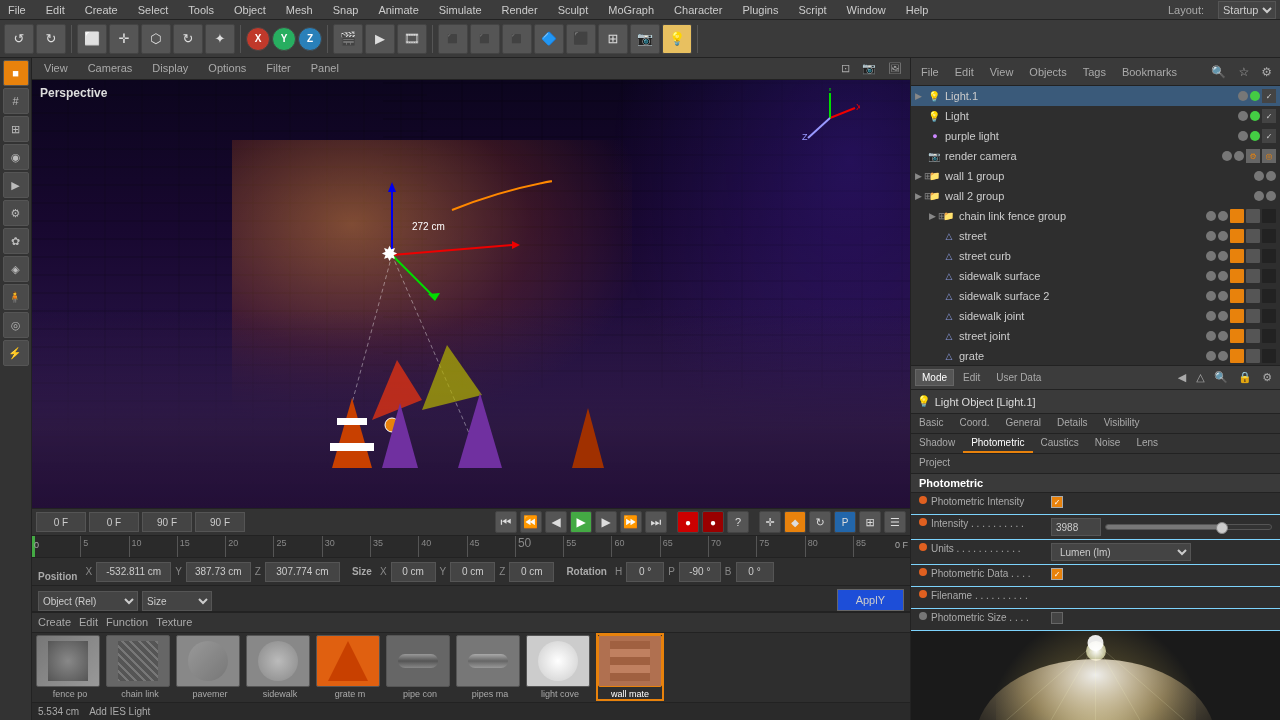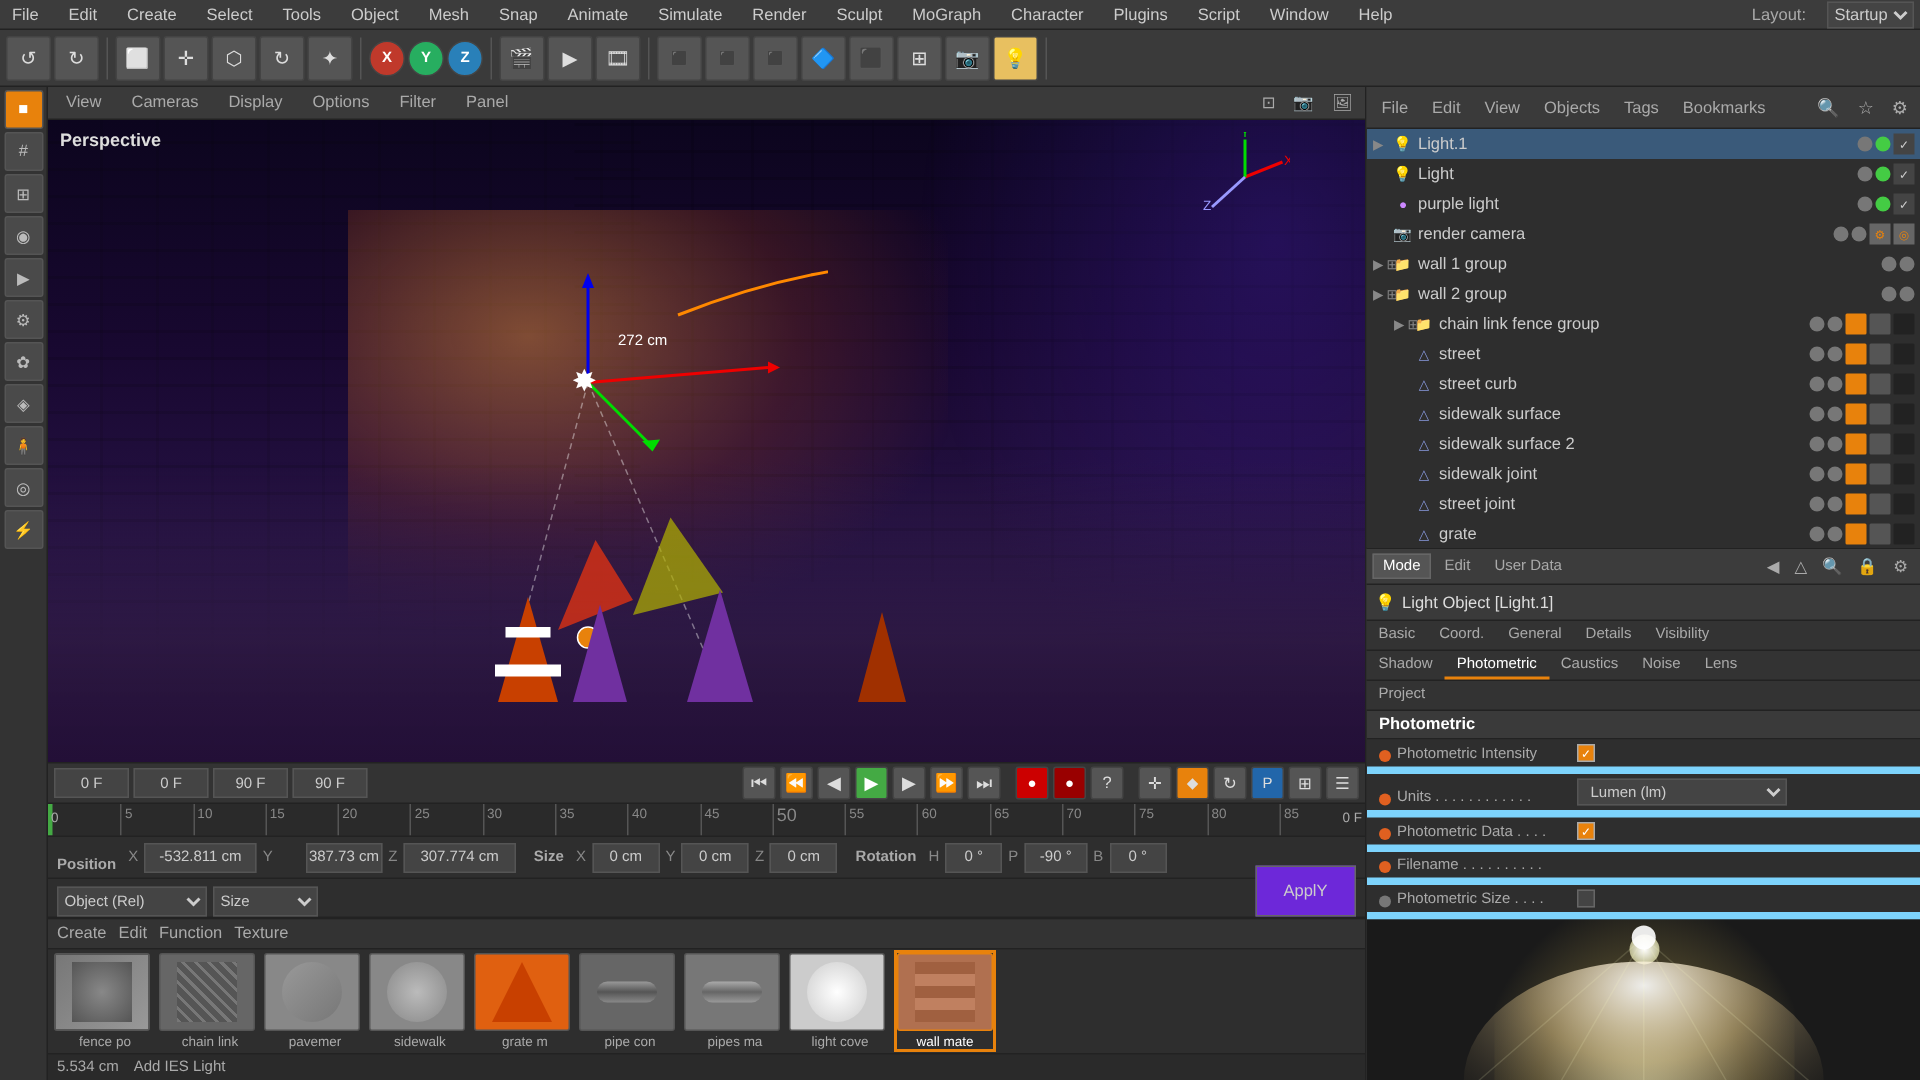--- a/index.html
+++ b/index.html
@@ -61,21 +61,21 @@
     
     #props-panel { flex: 1; background: #2e2e2e; overflow-y: auto; }
     #props-header { display: flex; align-items: center; height: 24px; background: #3a3a3a; border-bottom: 1px solid #222; padding: 0 6px; font-size: 11px; color: #ddd; }
     #mode-bar { display: flex; align-items: center; height: 24px; background: #3c3c3c; border-bottom: 1px solid #222; padding: 0 4px; gap: 2px; }
     .mode-btn { font-size: 10px; color: #aaa; padding: 2px 6px; cursor: pointer; border: 1px solid transparent; }
     .mode-btn.active { background: #555; border-color: #666; color: #fff; }
     .prop-tabs { display: flex; background: #333; border-bottom: 1px solid #222; }
     .prop-tab { font-size: 10px; color: #aaa; padding: 3px 8px; cursor: pointer; border-bottom: 2px solid transparent; }
     .prop-tab.active { color: #fff; border-bottom-color: #e8820c; }
     .prop-section-header { background: #3a3a3a; padding: 3px 8px; font-size: 11px; color: #fff; font-weight: bold; border-bottom: 1px solid #222; }
-    .prop-row { display: flex; align-items: flex-end; padding: 3px 8px; border-bottom: 5px solid #7dd3fc; min-height: 22px; }
+    .prop-row { display: flex; align-items: flex-start; padding: 3px 8px; border-bottom: 1px solid #7dd3fc; min-height: 22px; }
     .prop-label { color: #aaa; font-size: 10px; flex: 0 0 120px; }
     .prop-value { flex: 1; display: flex; align-items: center; gap: 3px; }
     .prop-input { background: #444; border: 1px solid #555; color: #ccc; font-size: 10px; height: 18px; padding: 0 4px; }
     .prop-check { width: 12px; height: 12px; background: #e8820c; border: 1px solid #aaa; display: flex; align-items: center; justify-content: center; color: white; font-size: 8px; }
     .prop-dropdown { background: #444; border: 1px solid #555; color: #ccc; font-size: 10px; height: 18px; padding: 0 4px; width: 140px; }
     .prop-filename { font-size: 9px; color: #aaa; flex: 1; overflow: hidden; text-overflow: ellipsis; white-space: nowrap; }
     .prop-btn-sm { background: #555; border: 1px solid #666; color: #ccc; font-size: 10px; padding: 1px 6px; cursor: pointer; height: 18px; }
     .prop-dot { width: 8px; height: 8px; border-radius: 50%; display: inline-block; margin-right: 2px; }
     #light-preview { height: 120px; background: #1a1a1a; display: flex; align-items: center; justify-content: center; position: relative; overflow: hidden; }
     .light-preview-beam { position: absolute; bottom: 0; left: 50%; width: 200px; height: 120px; background: radial-gradient(ellipse at bottom, rgba(255,255,200,0.6) 0%, rgba(255,220,100,0.2) 50%, transparent 80%); transform: translateX(-50%); }
@@ -297,21 +297,21 @@
         <div style="position:absolute;left:93.5%;top:0;border-left:1px solid #555;height:100%;"><span style="font-size:9px;color:#888;padding-left:2px;">85</span></div>
         <div style="position:absolute;right:0;top:0;font-size:9px;color:#aaa;padding:4px 2px;">0 F</div>
       </div>
     </div>
 
     <div style="display:flex;align-items:center;height:28px;background:#2e2e2e;border-bottom:1px solid #222;padding:0 6px;gap:4px;font-size:10px;">
       <span style="color:#aaa;font-weight:bold;margin-top:10px;">Position</span>
       <span style="color:#888;margin-left:4px;">X</span>
       <input class="tl-input" value="-532.811 cm" style="width: 75px;">
       <span style="color:#888;">Y</span>
-      <input class="tl-input" value="387.73 cm" style="width: 51px; margin-left: 18px;">
+      <input class="tl-input" value="387.73 cm" style="width: 65px;">
       <span style="color:#888;">Z</span>
       <input class="tl-input" value="307.774 cm" style="width: 75px;">
 
       <span style="color:#aaa;font-weight:bold;margin-left:8px;">Size</span>
       <span style="color:#888;margin-left:4px;">X</span>
       <input class="tl-input" value="0 cm" style="width: 45px;">
       <span style="color:#888;">Y</span>
       <input class="tl-input" value="0 cm" style="width: 45px;">
       <span style="color:#888;">Z</span>
       <input class="tl-input" value="0 cm" style="width: 45px;">
@@ -326,21 +326,21 @@
     </div>
 
     <div style="display:flex;align-items:flex-end;height:26px;background:#2e2e2e;border-bottom:1px solid #222;padding:0 6px;gap:4px;">
       <select style="background:#444;border:1px solid #555;color:#ccc;font-size:10px;height:20px;width:100px;">
         <option>Object (Rel)</option>
       </select>
       <select style="background:#444;border:1px solid #555;color:#ccc;font-size:10px;height:20px;width:70px;">
         <option>Size</option>
       </select>
       <div style="flex:1;"></div>
-      <button style="background:#6d28d9;border:1px solid #666;color:#ccc;font-size:11px;padding:2px 18px;cursor:pointer;height:34px;">ApplY</button>
+      <button style="background:#1d4ed8;border:1px solid #666;color:#ccc;font-size:11px;padding:2px 18px;cursor:pointer;height:22px;">ApplY</button>
     </div>
 
     <div id="material-bar">
       <div id="material-bar-header">
         <div class="mat-tab">Create</div>
         <div class="mat-tab">Edit</div>
         <div class="mat-tab">Function</div>
         <div class="mat-tab">Texture</div>
       </div>
       <div id="material-items">
@@ -652,20 +652,31 @@
       <div class="prop-section-header">Photometric</div>
 
       <div class="prop-row">
         <div class="prop-dot" style="background:#e06020;border-radius:50%;width:8px;height:8px;margin-right:4px;"></div>
         <span class="prop-label">Photometric Intensity</span>
         <div class="prop-value">
           <div class="prop-check">✓</div>
         </div>
       </div>
 
+      <div class="prop-row">
+        <div class="prop-dot" style="background:#e06020;border-radius:50%;width:8px;height:8px;margin-right:4px;"></div>
+        <span class="prop-label">Intensity . . . . . . . . . .</span>
+        <div class="prop-value" style="gap:4px;">
+          <input class="prop-input" style="width: 50px;" value="3988">
+          <div style="flex:1;height:6px;background:#333;border-radius:3px;position:relative;border:1px solid #555;">
+            <div style="width:70%;height:100%;background:#777;border-radius:3px;"></div>
+            <div style="position:absolute;top:-3px;left:70%;width:12px;height:12px;background:#ccc;border-radius:50%;border:1px solid #888;transform:translateX(-50%);"></div>
+          </div>
+        </div>
+      </div>
 
       <div class="prop-row">
         <div class="prop-dot" style="background:#e06020;border-radius:50%;width:8px;height:8px;margin-right:4px;"></div>
         <span class="prop-label">Units . . . . . . . . . . . .</span>
         <div class="prop-value">
           <select class="prop-dropdown">
             <option>Lumen (lm)</option>
             <option>Candela</option>
             <option>Lux</option>
           </select>

